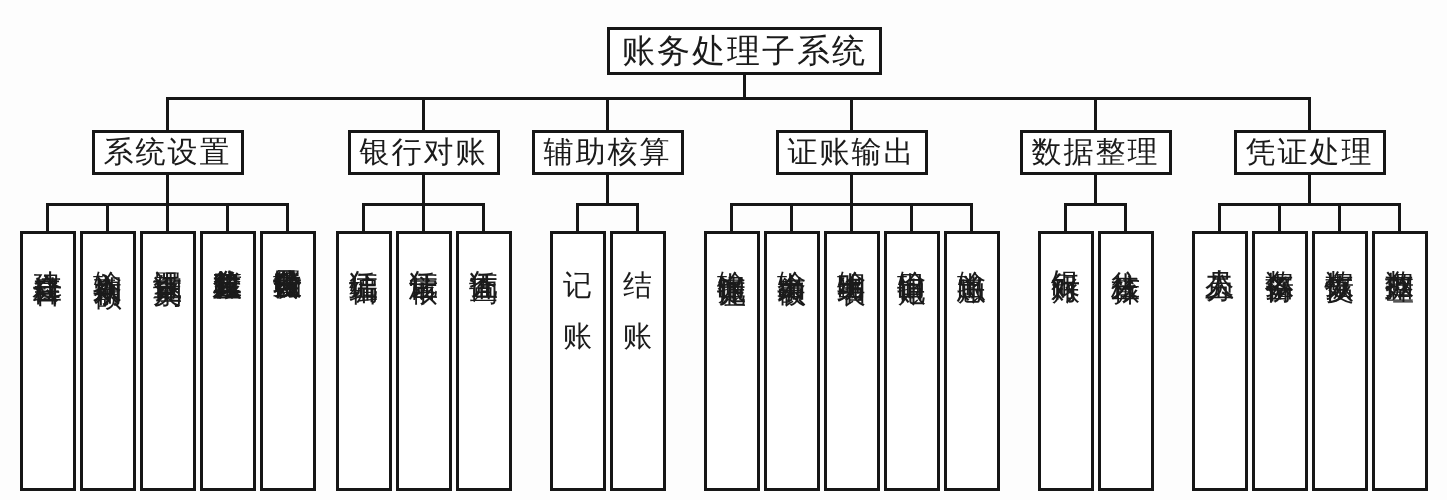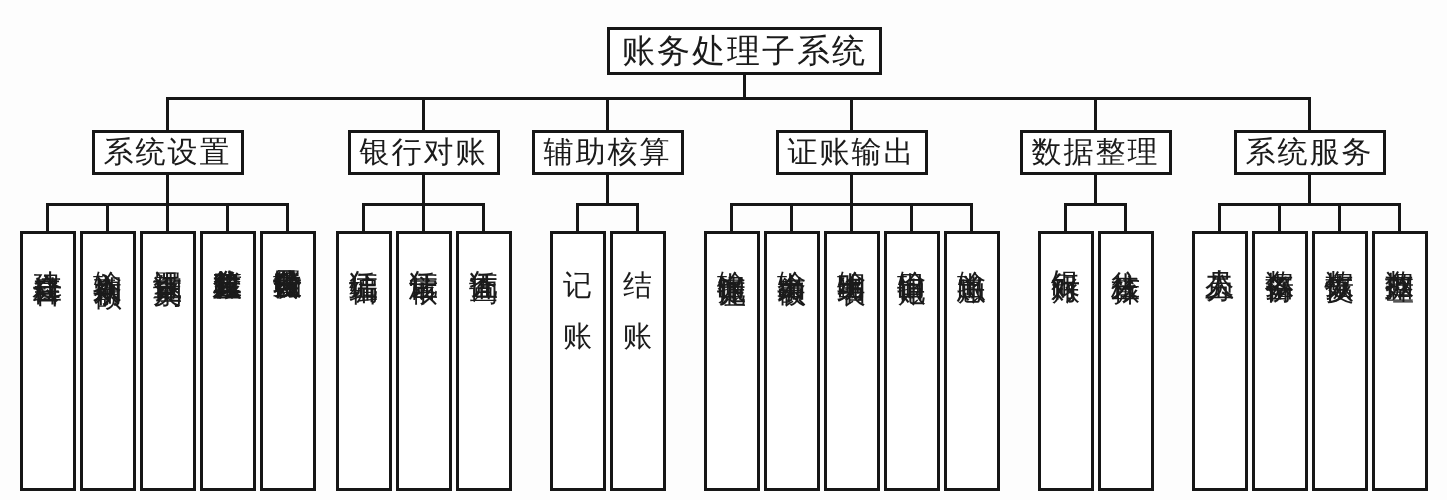--- a/index.html
+++ b/index.html
@@ -289,21 +289,21 @@
           </div>
           <div class="leaf-wrap">
             <div class="leaf-box">
               <span class="vtext" style="letter-spacing: 2px;">往来核算</span>
             </div>
           </div>
         </div>
       </div>
       <div class="group">
         <div class="branch-box">
-          <span>系统服务</span>
+          <span>凭证处理</span>
         </div>
         <div class="branch-stub"></div>
         <div class="leaf-row">
           <div class="leaf-wrap">
             <div class="leaf-box">
               <span class="vtext" style="letter-spacing: 2px;">人员分工</span>
             </div>
           </div>
           <div class="leaf-wrap">
             <div class="leaf-box">

